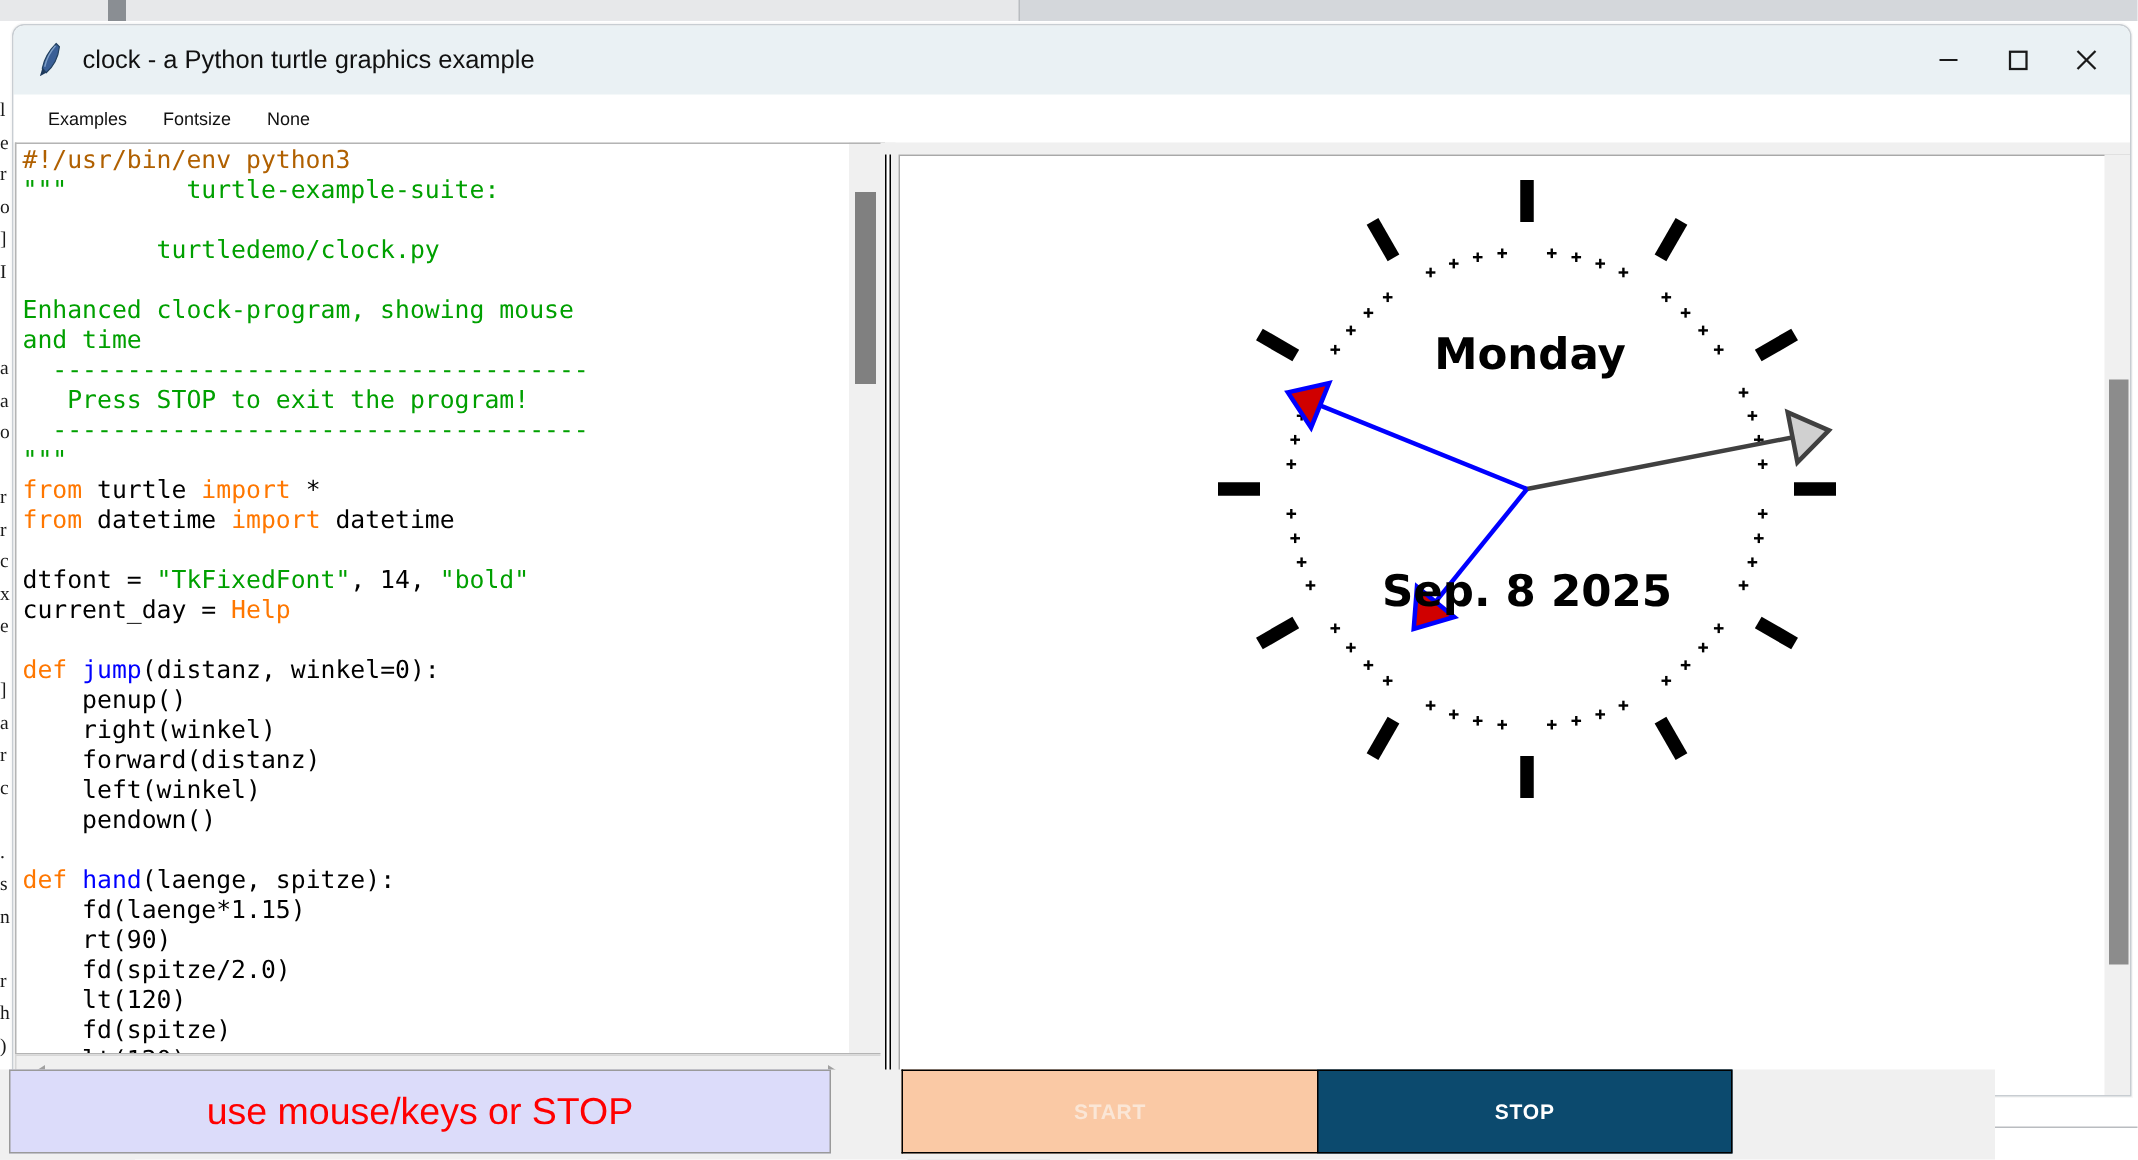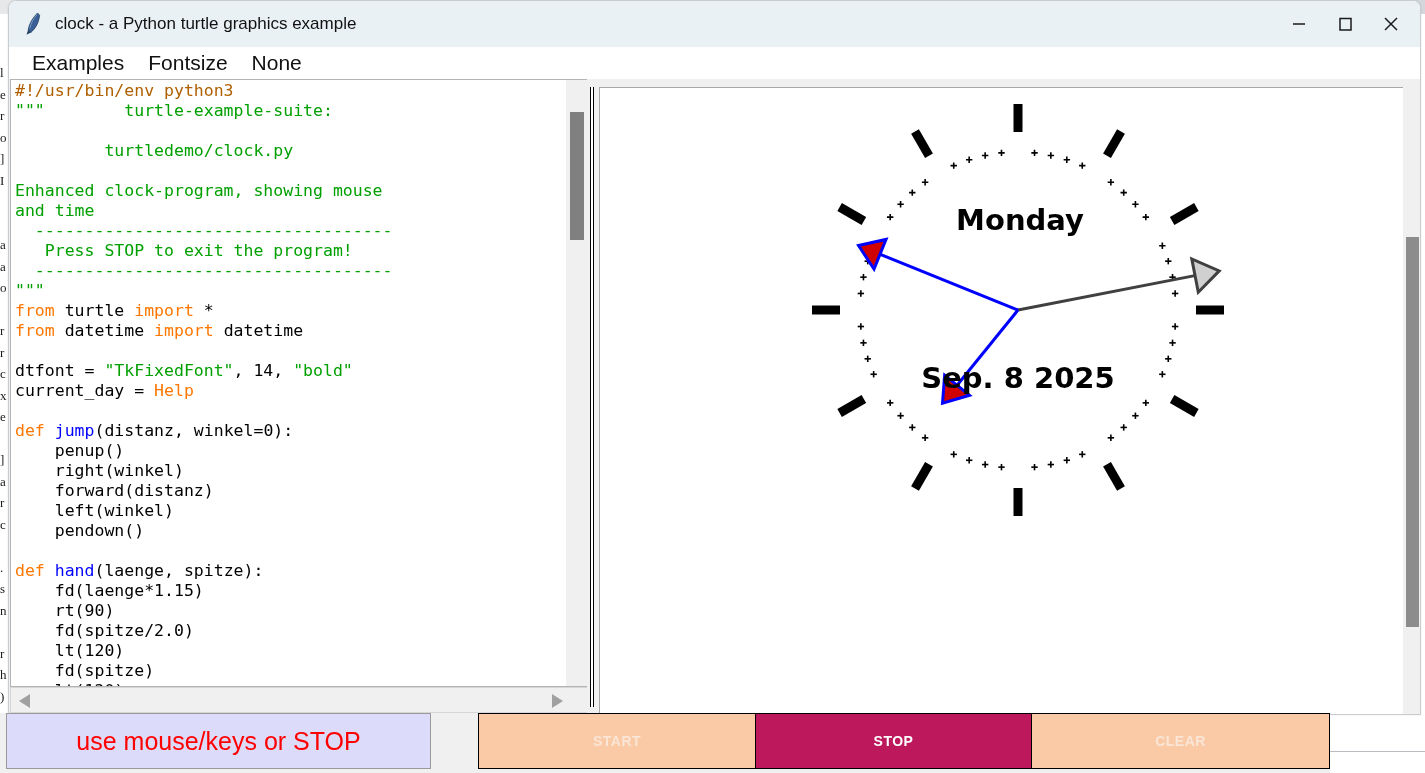--- a/index.html
+++ b/index.html
@@ -49,21 +49,21 @@
   }
   #bg-bottom-rule {
     position: absolute; left: 0; top: 751px; width: 1425px; height: 1px;
     background: #b9bcc0;
   }
   #bg-bottom-cell1 { position:absolute; left:0px; top:752px; width:90px; height:21px; background:#c9ccd0; }
   #bg-bottom-cell2 { position:absolute; left:605px; top:752px; width:120px; height:21px; background:#c9ccd0; }
 
   
   #win {
-    position: absolute; left: 8px; top: 0;
+    position: absolute; left: 8px; top: 16px;
     width: 1413px; height: 715px;
     background: #ffffff;
     border: 1px solid #c8cdd2;
     border-radius: 8px 8px 0 0;
     box-shadow: 0 0 0 1px rgba(0,0,0,0.03);
     overflow: hidden;
   }
   #titlebar {
     position: relative;
     height: 46px;
@@ -89,21 +89,21 @@
 
   
   #menubar {
     height: 32px;
     background: #ffffff;
     display: flex; align-items: center;
     padding-left: 12px;
     border-bottom: 0;
   }
   .menuitem {
-    font-size: 21px; color: #111;
+    font-size: 12px; color: #111;
     padding: 3px 11px;
     margin-right: 2px;
     cursor: default;
   }
 
   
   #split {
     position: absolute; left: 0; top: 78px;
     width: 1413px; height: 637px;
     background: #f0f0f0;
@@ -218,21 +218,21 @@
     height: 56px;
     display: flex; align-items: center; justify-content: center;
     font-family: "Liberation Sans", sans-serif;
     font-weight: bold;
     font-size: 14px;
     letter-spacing: 0.5px;
     cursor: default;
     border: 1px solid #000;
   }
   #btn-start { width: 277px; background: #fac9a5; color: #fae6d6; border-right: 0; }
-  #btn-stop  { width: 277px; background: #be185d; color: #ffffff; }
+  #btn-stop  { width: 277px; background: #0c4a6e; color: #ffffff; }
   #btn-clear { width: 298px; background: #fac9a5; color: #fae6d6; border-left: 0; }
 </style>
 </head>
 <body>
 
 <div id="bg">
   <div id="bg-topstrip"></div>
   <div id="bg-topstrip2"></div>
   <div id="bg-topstrip3"></div>
   <div id="bg-left-text">l
@@ -585,15 +585,14 @@
     </div>
 
   </div>
 </div>
 
 <div id="bottombar">
   <div id="statusbox">use mouse/keys or STOP</div>
   <div id="btns">
     <div id="btn-start" class="dbtn">START</div>
     <div id="btn-stop" class="dbtn">STOP</div>
-    <div id="btn-clear" class="dbtn">CLEAR</div>
   </div>
 </div>
 
 </body></html>

